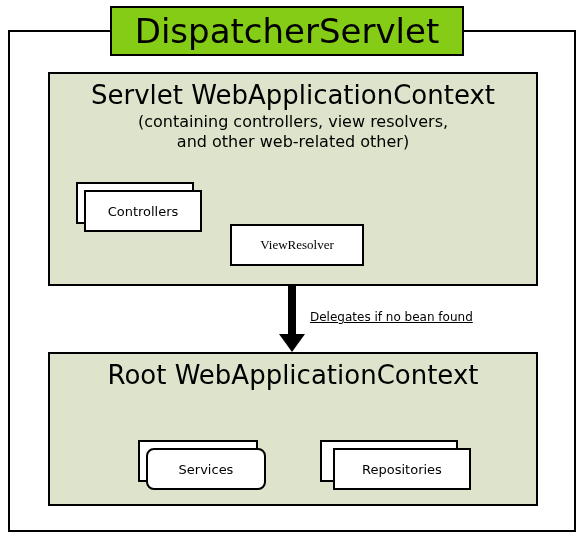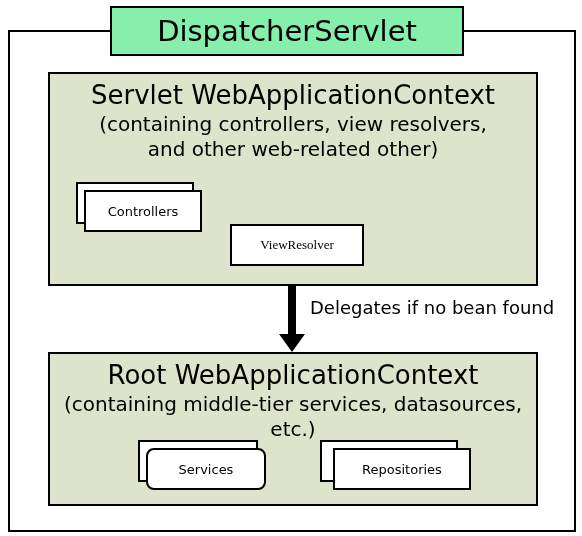--- a/index.html
+++ b/index.html
@@ -22,25 +22,25 @@
     height: 498px;
     border: 2px solid #000;
     background: #fff;
   }
   .title-tab {
     position: absolute;
     left: 110px;
     top: 6px;
     width: 350px;
     height: 46px;
-    background: #86efac;
+    background: #84cc16;
     border: 2px solid #000;
     text-align: center;
     line-height: 46px;
-    font-size: 29px;
+    font-size: 34px;
     z-index: 2;
   }
   .context-box {
     position: absolute;
     background: #dde4cb;
     border: 2px solid #000;
   }
   .servlet-ctx {
     left: 48px;
     top: 72px;
@@ -53,21 +53,21 @@
     width: 486px;
     height: 150px;
   }
   .ctx-title {
     text-align: center;
     font-size: 26px;
     margin-top: 6px;
   }
   .ctx-sub {
     text-align: center;
-    font-size: 20px;
+    font-size: 16px;
     line-height: 1.25;
     margin-top: 2px;
   }
   .comp {
     position: absolute;
     background: #fff;
     border: 2px solid #000;
     text-align: center;
     font-size: 13px;
     display: flex;
@@ -111,22 +111,23 @@
     left: -3px;
     top: 50px;
     width: 0; height: 0;
     border-left: 13px solid transparent;
     border-right: 13px solid transparent;
     border-top: 18px solid #000;
   }
   .arrow-label {
     position: absolute;
     left: 310px;
-    top: 297px;
-    font-size: 18px;
+    top: 310px;
+    font-size: 12px;
+    text-decoration: underline;
   }
 </style>
 </head>
 <body>
 
 <div class="canvas">
 
   <div class="outer-box"></div>
 
   <div class="title-tab">DispatcherServlet</div>
@@ -146,21 +147,20 @@
   </div>
 
   <div class="arrow-wrap">
     <div class="arrow-shaft"></div>
     <div class="arrow-head"></div>
   </div>
   <div class="arrow-label">Delegates if no bean found</div>
 
   <div class="context-box root-ctx">
     <div class="ctx-title">Root WebApplicationContext</div>
-    <div class="ctx-sub">(containing middle-tier services, datasources, etc.)</div>
 
     <div class="shadow rsvc-shadow"></div>
     <div class="comp rsvc">Services</div>
 
     <div class="shadow rrep-shadow"></div>
     <div class="comp rrep">Repositories</div>
   </div>
 
 </div>
 

